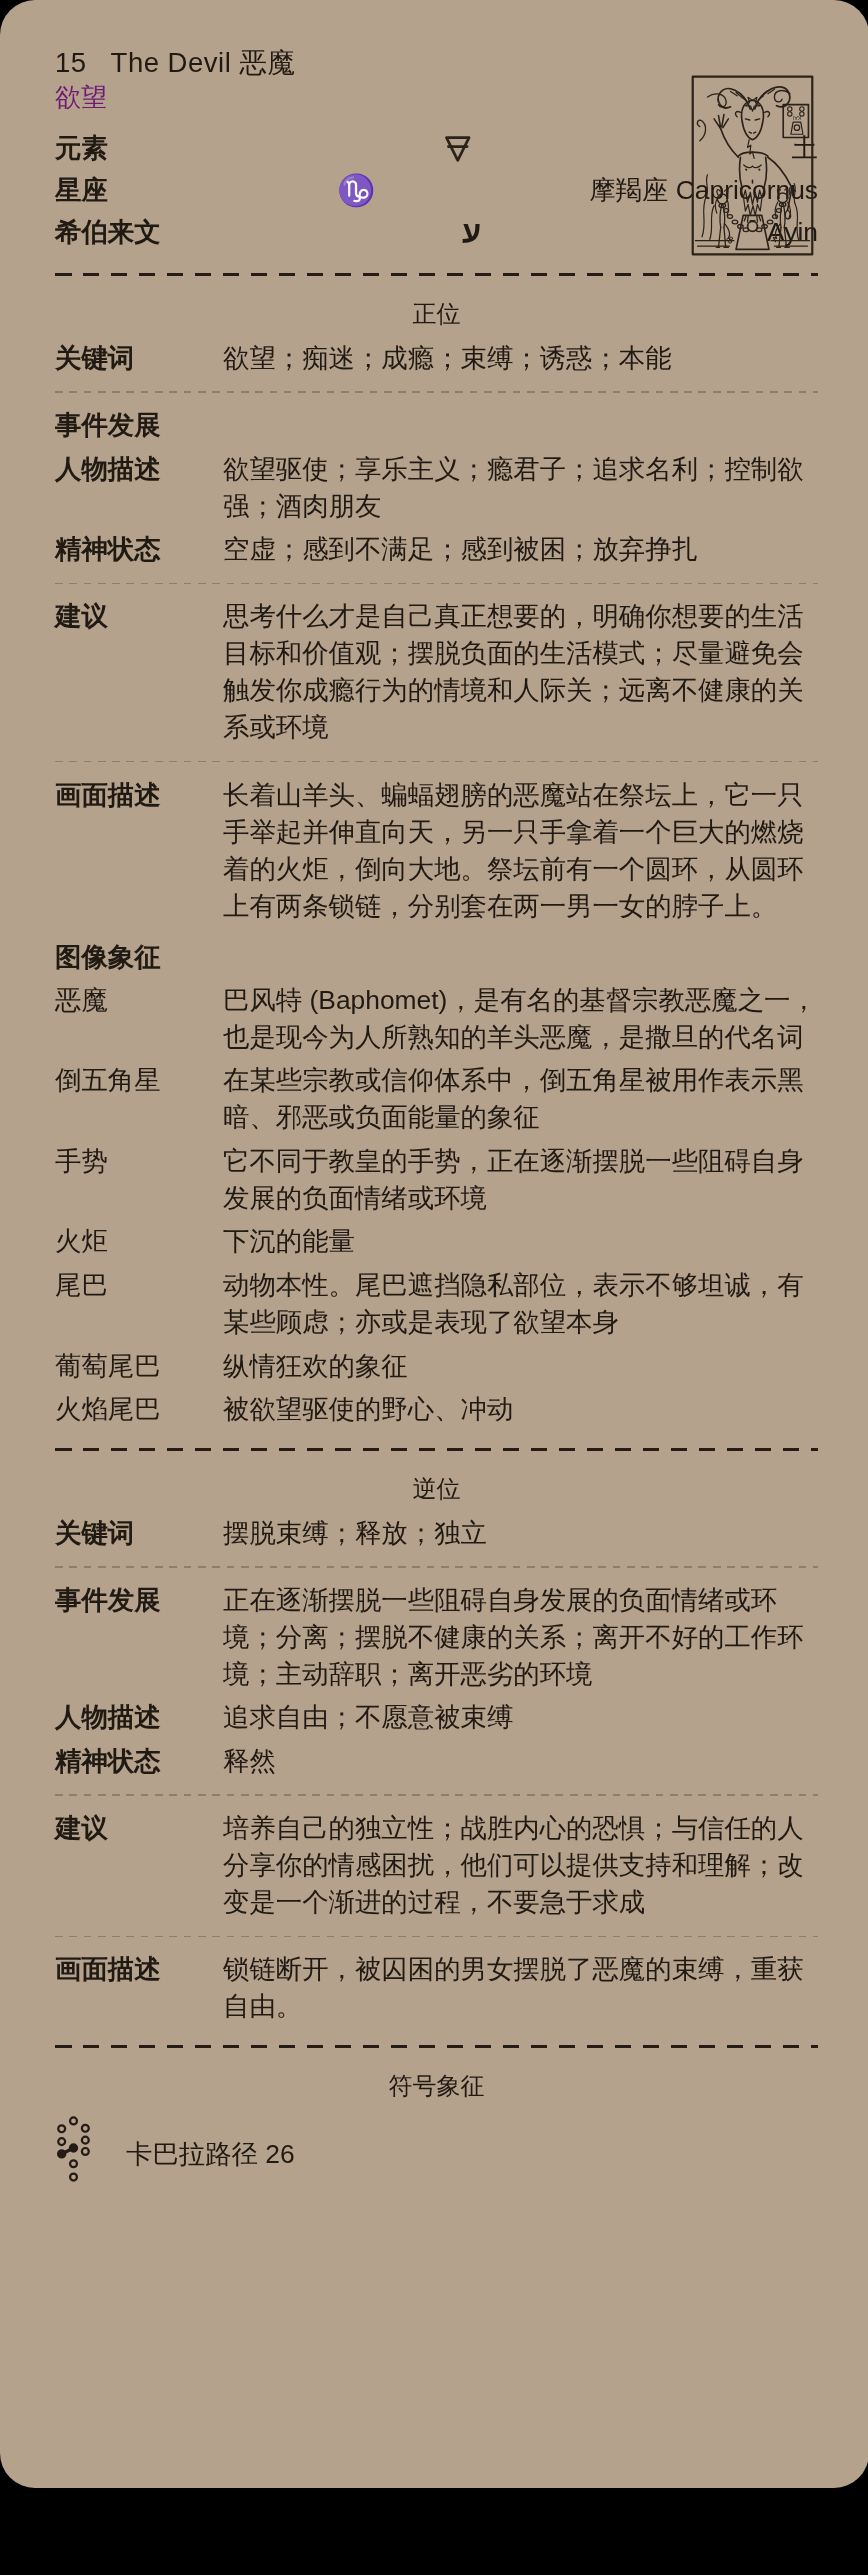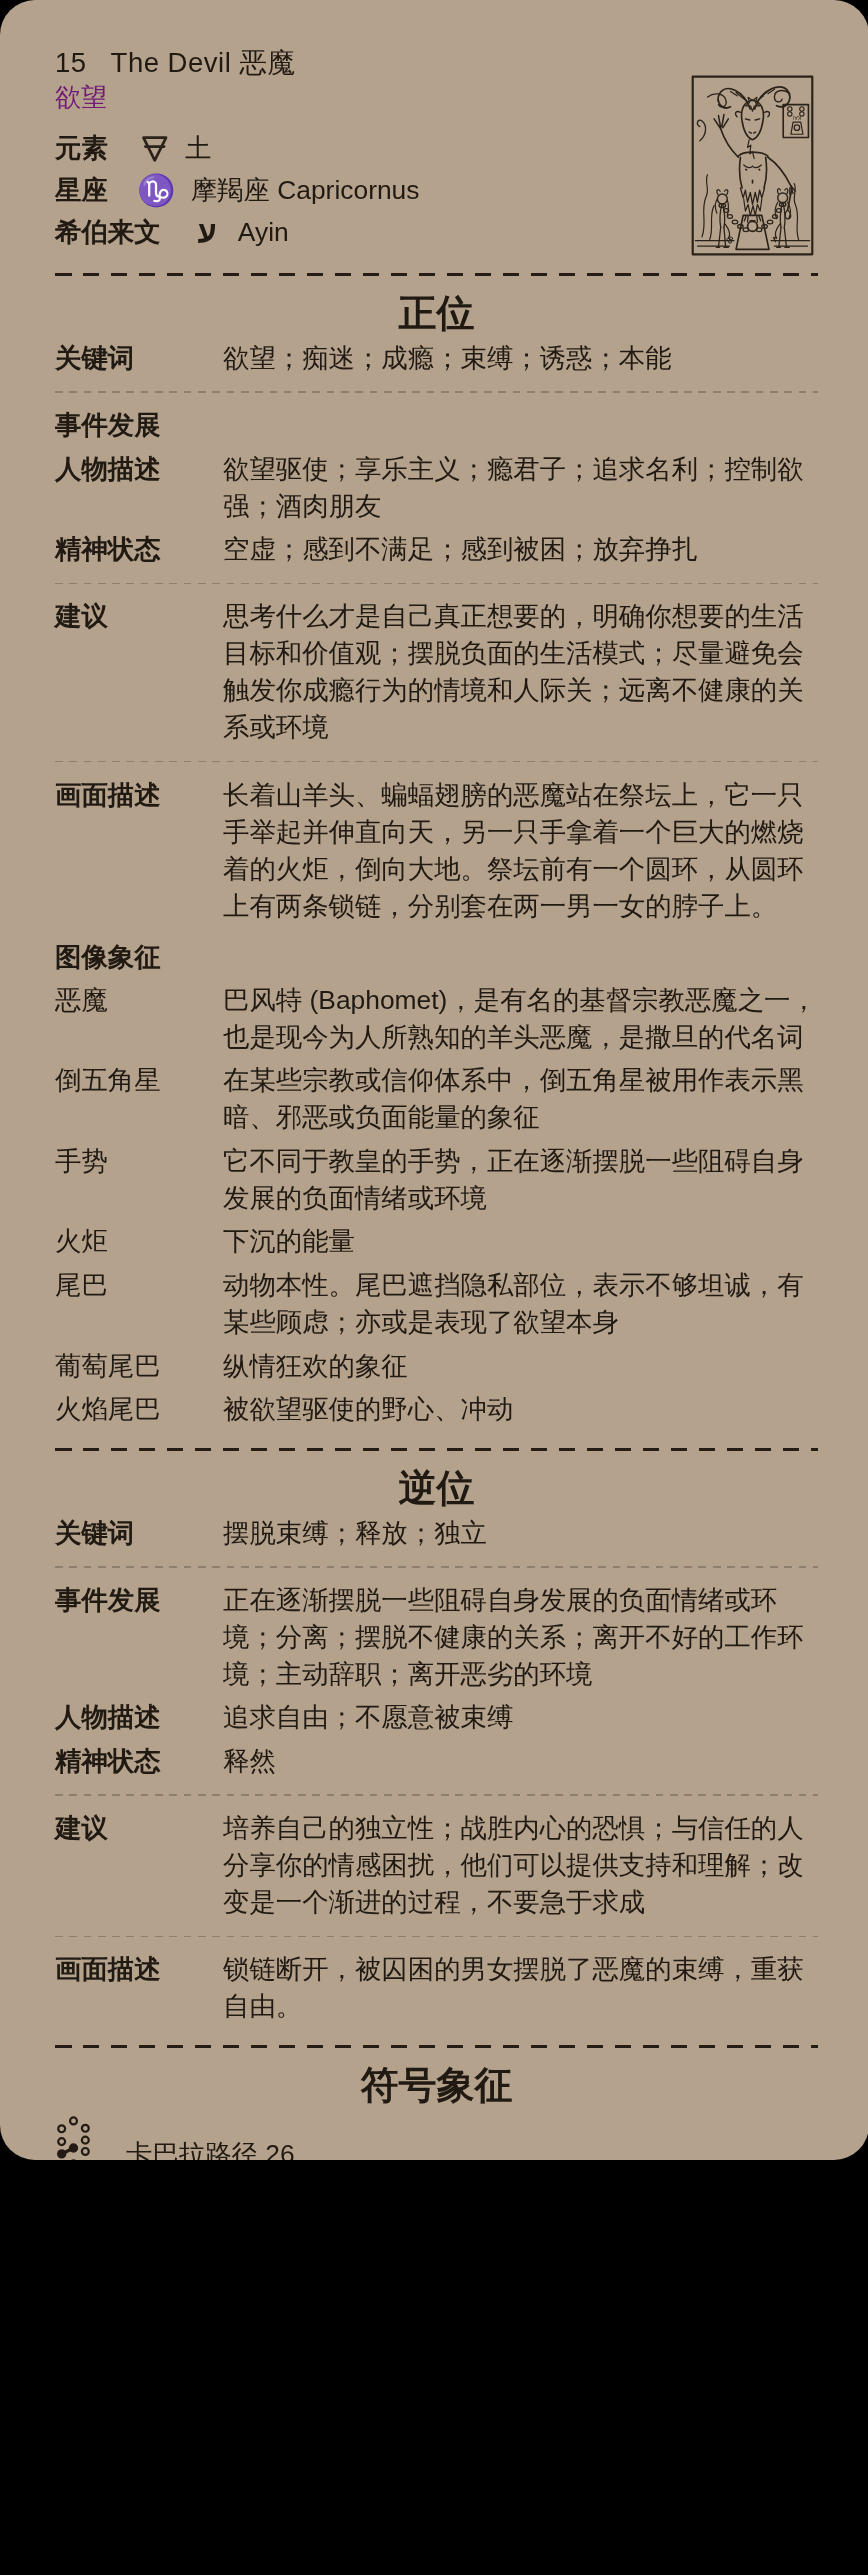--- a/index.html
+++ b/index.html
@@ -1,40 +1,40 @@
 <!DOCTYPE html>
 <html style="font-size:8.8px"><head>
 <meta charset="utf-8">
 <style>
   html,body{margin:0;padding:0;background:#000;}
-  .page{position:relative;width:869px;height:2160px;background:#000;}
+  .page{position:relative;width:869px;height:2488px;background:#000;}
   .card{
     position:absolute;inset:0;box-sizing:border-box;
     background:#b5a28d;border-radius:35px;
     padding:46px 51px 0 55px;
     color:#201a13;
     font-family:"Liberation Sans",sans-serif;
     font-size:26.4px;line-height:37px;
     overflow:hidden;
   }
   .title-row{font-size:27.5px;line-height:34px;letter-spacing:0.5px;}
   .card-number{display:inline-block;margin-right:24px;}
   .subtitle{color:#701a75;font-size:26px;line-height:32px;margin-top:1.1px;}
   .info{margin-top:14.3px;}
-  .info-row{display:flex;align-items:center;height:42px;}
+  .info-row{display:flex;align-items:center;height:42px;justify-content:space-between;}
   .info-label{font-weight:700;}
   .info-icon{margin-left:30px;min-width:33px;display:flex;justify-content:center;align-items:center;}
   .glyph{font-size:31px;font-weight:700;line-height:33px;}
   .info-value{margin-left:14.3px;white-space:nowrap;}
   .divider{border:none;}
   .div-strong{height:2.7px;margin:20px 0;
     background:repeating-linear-gradient(to right,#251d15 0 16.5px,transparent 16.5px 28px);}
   .div-soft{height:1.6px;margin:14.3px 0;
     background:repeating-linear-gradient(to right,#8d7e6d 0 7.7px,transparent 7.7px 14.3px);}
-  .sec-h{text-align:center;font-weight:700;font-size:38px;line-height:35px;margin:1.1px 0 8.8px;}
+  .sec-h{text-align:center;font-weight:400;font-size:24px;line-height:35px;margin:1.1px 0 8.8px;}
   .sub-h{font-weight:700;font-size:26.4px;line-height:35px;margin:15.4px 0 2.2px;}
   .row{display:flex;margin-top:6.6px;gap:34px;}
   .row .label{flex:0 0 134px;font-weight:700;}
   .sym .label{font-weight:400;}
   .row .value{flex:1;min-width:0;}
   .para + .para{margin-top:2.2px;}
   .tarot{position:absolute;top:75px;right:55px;width:123px;height:181px;}
   .kabbalah{display:flex;align-items:center;margin-top:13.2px;}
   .kabbalah-text{margin-left:34px;}
   svg .ln{stroke:#2b231a;fill:none;stroke-linecap:round;stroke-linejoin:round;}

